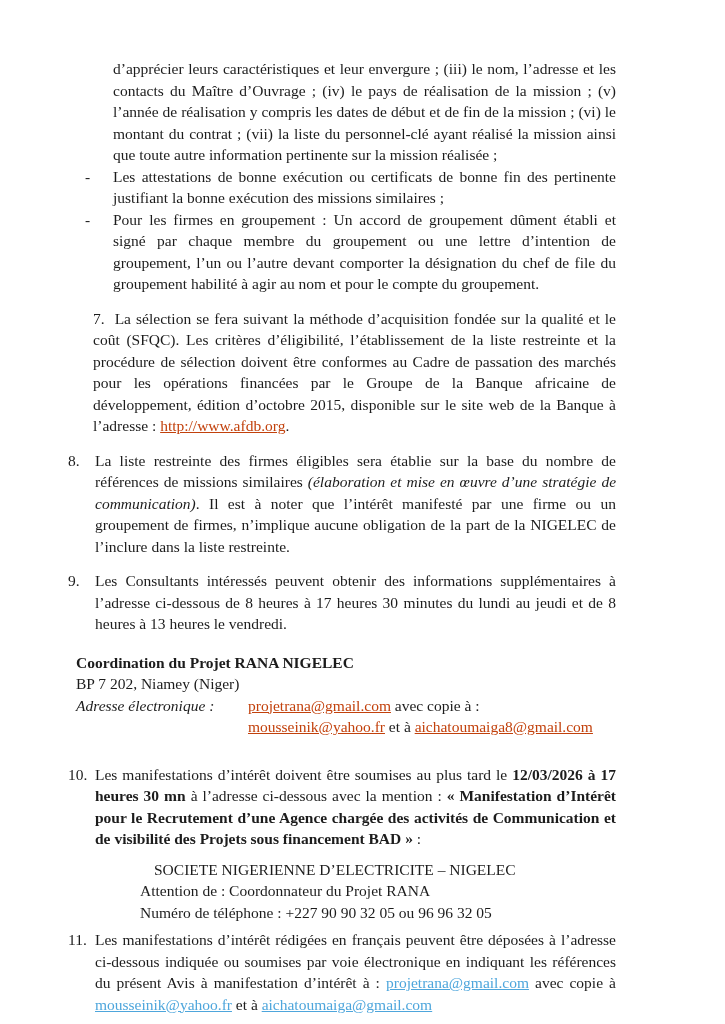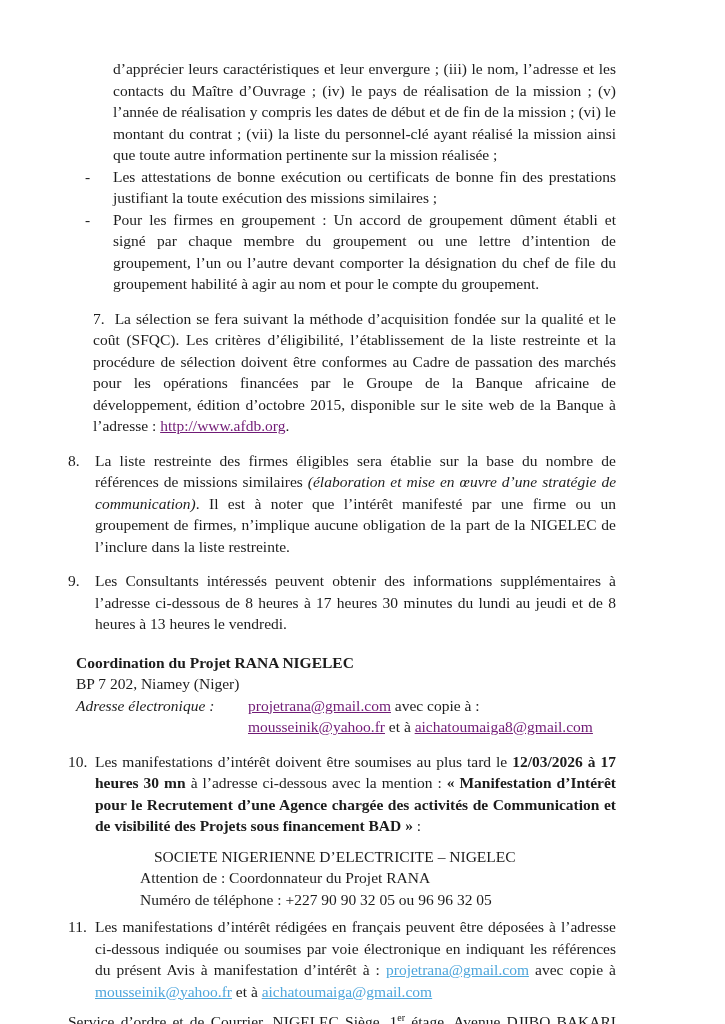--- a/index.html
+++ b/index.html
@@ -18,45 +18,45 @@
     line-height:21.5px;
   }
   .cont-para { margin-left:45px; text-align:justify; }
   .bullet { position:relative; padding-left:45px; text-align:justify; }
   .bullet .marker { position:absolute; left:17px; }
   .para7 { margin:13px 0 0 25px; text-align:justify; }
   .para7 .num7 { padding-right:10px; }
   .npara { display:flex; margin-top:13px; }
   .npara .num { flex:0 0 27px; }
   .npara .nbody { flex:1 1 auto; text-align:justify; display:block; }
-  .tight { margin-top:13px; }
+  .tight { margin-top:26px; }
   .vtight { margin-top:6px; }
   a { text-decoration:underline; cursor:pointer; }
-  .link-dark { color:#701a75; }
+  .link-dark { color:#c2410c; }
   .link-light { color:#4ea6dc; }
   .bold { font-weight:bold; }
   em { font-style:italic;font-family:Liberation Serif, serif; }
   .contact { margin:17px 0 0 8px; }
   .contact .title { font-weight:bold; }
   .email-row { display:flex; }
   .email-label { flex:0 0 172px;font-style:italic; }
   .email-cont { margin-left:172px; }
   .addr-block { margin:9px 0 0 72px; }
   .addr-block .first-line { margin-left:14px; }
   .courier { margin-top:9px; text-align:justify; }
   sup.ordinal { font-size:10px; vertical-align:super; line-height:0; }
 </style>
 </head>
 <body>
 
 <div class="page">
 
   <p class="cont-para">d’apprécier leurs caractéristiques et leur envergure ; (iii) le nom, l’adresse et les contacts du Maître d’Ouvrage ; (iv) le pays de réalisation de la mission ; (v) l’année de réalisation y compris les dates de début et de fin de la mission ; (vi) le montant du contrat ; (vii) la liste du personnel-clé ayant réalisé la mission ainsi que toute autre information pertinente sur la mission réalisée ;</p>
 
-  <div class="bullet"><span class="marker">-</span><span>Les attestations de bonne exécution ou certificats de bonne fin des prestations justifiant la toute exécution des missions similaires ;</span></div>
+  <div class="bullet"><span class="marker">-</span><span>Les attestations de bonne exécution ou certificats de bonne fin des pertinente justifiant la bonne exécution des missions similaires ;</span></div>
 
   <div class="bullet"><span class="marker">-</span><span>Pour les firmes en groupement : Un accord de groupement dûment établi et signé par chaque membre du groupement ou une lettre d’intention de groupement, l’un ou l’autre devant comporter la désignation du chef de file du groupement habilité à agir au nom et pour le compte du groupement.</span></div>
 
   <p class="para7"><span class="num7">7.</span><span>La sélection se fera suivant la méthode d’acquisition fondée sur la qualité et le coût (SFQC). Les critères d’éligibilité, l’établissement de la liste restreinte et la procédure de sélection doivent être conformes au Cadre de passation des marchés pour les opérations financées par le Groupe de la Banque africaine de développement, édition d’octobre 2015, disponible sur le site web de la Banque à l’adresse : </span><a class="link-dark">http://www.afdb.org</a><span>.</span></p>
 
   <div class="npara">
       <span class="num">8.</span>
       <span class="nbody"><span>La liste restreinte des firmes éligibles sera établie sur la base du nombre de références de missions similaires </span><em>(élaboration et mise en œuvre d’une stratégie de communication)</em><span>. Il est à noter que l’intérêt manifesté par une firme ou un groupement de firmes, n’implique aucune obligation de la part de la NIGELEC de l’inclure dans la liste restreinte.</span></span>
     </div>
 

